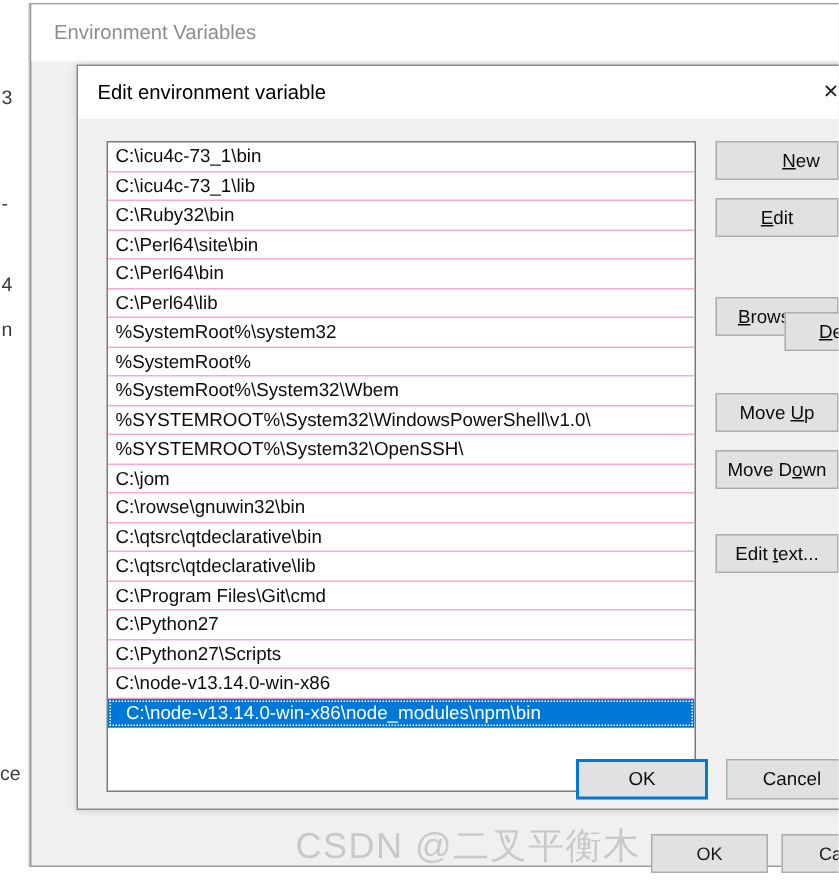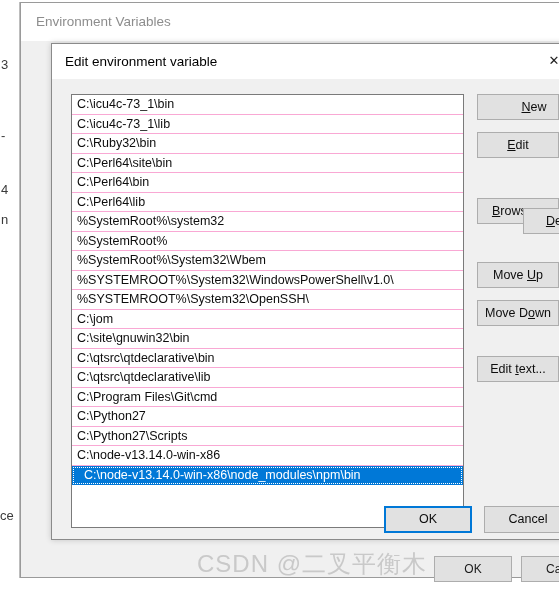--- a/index.html
+++ b/index.html
@@ -311,21 +311,21 @@
         <div class="path-row">C:\Ruby32\bin</div>
         <div class="path-row">C:\Perl64\site\bin</div>
         <div class="path-row">C:\Perl64\bin</div>
         <div class="path-row">C:\Perl64\lib</div>
         <div class="path-row">%SystemRoot%\system32</div>
         <div class="path-row">%SystemRoot%</div>
         <div class="path-row">%SystemRoot%\System32\Wbem</div>
         <div class="path-row">%SYSTEMROOT%\System32\WindowsPowerShell\v1.0\</div>
         <div class="path-row">%SYSTEMROOT%\System32\OpenSSH\</div>
         <div class="path-row">C:\jom</div>
-        <div class="path-row">C:\site\gnuwin32\bin</div>
+        <div class="path-row">C:\rowse\gnuwin32\bin</div>
         <div class="path-row">C:\qtsrc\qtdeclarative\bin</div>
         <div class="path-row">C:\qtsrc\qtdeclarative\lib</div>
         <div class="path-row">C:\Program Files\Git\cmd</div>
         <div class="path-row">C:\Python27</div>
         <div class="path-row">C:\Python27\Scripts</div>
         <div class="path-row">C:\node-v13.14.0-win-x86</div>
         <div class="path-row selected">C:\node-v13.14.0-win-x86\node_modules\npm\bin</div>
       </div>
 
     <div class="dlg-btn" style="left:425px; top:50px;padding-left:32px;" id="btn-new"><u>N</u>ew</div>

